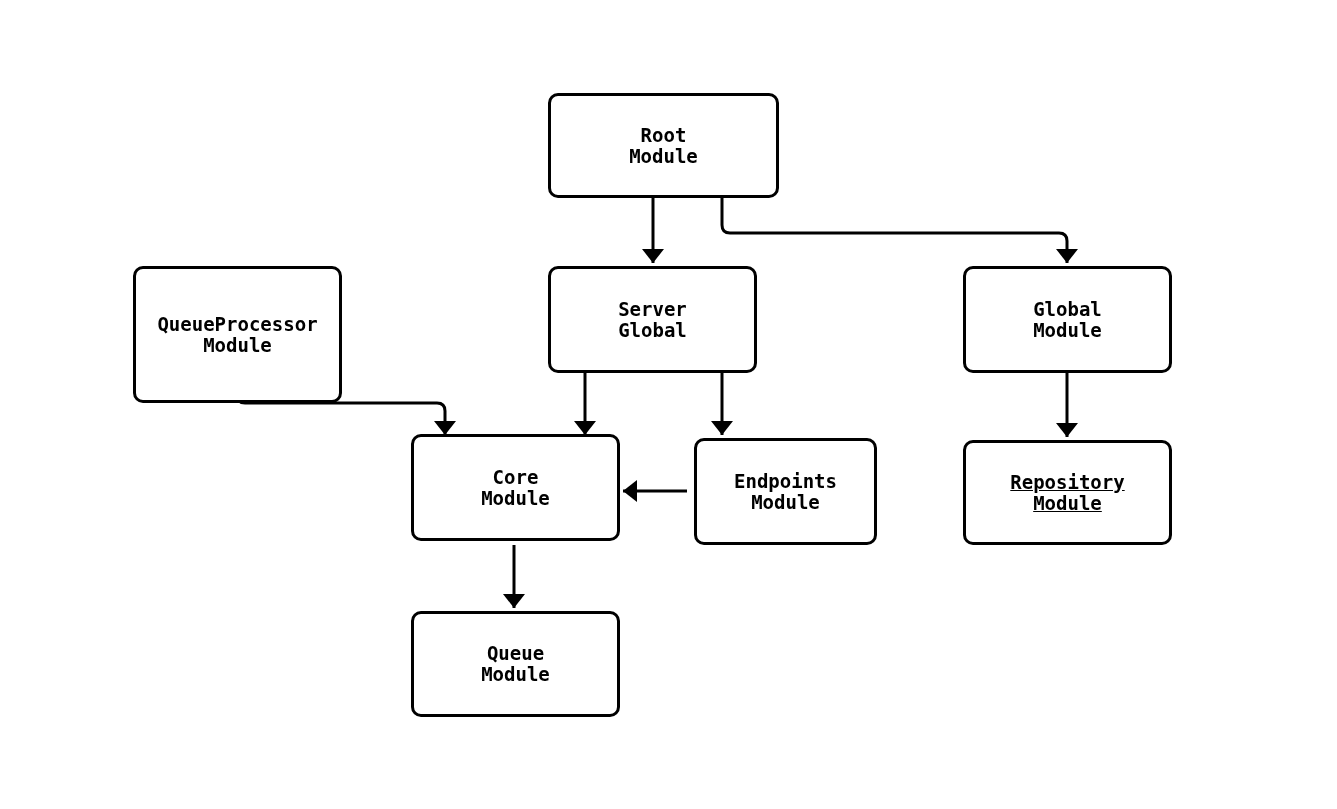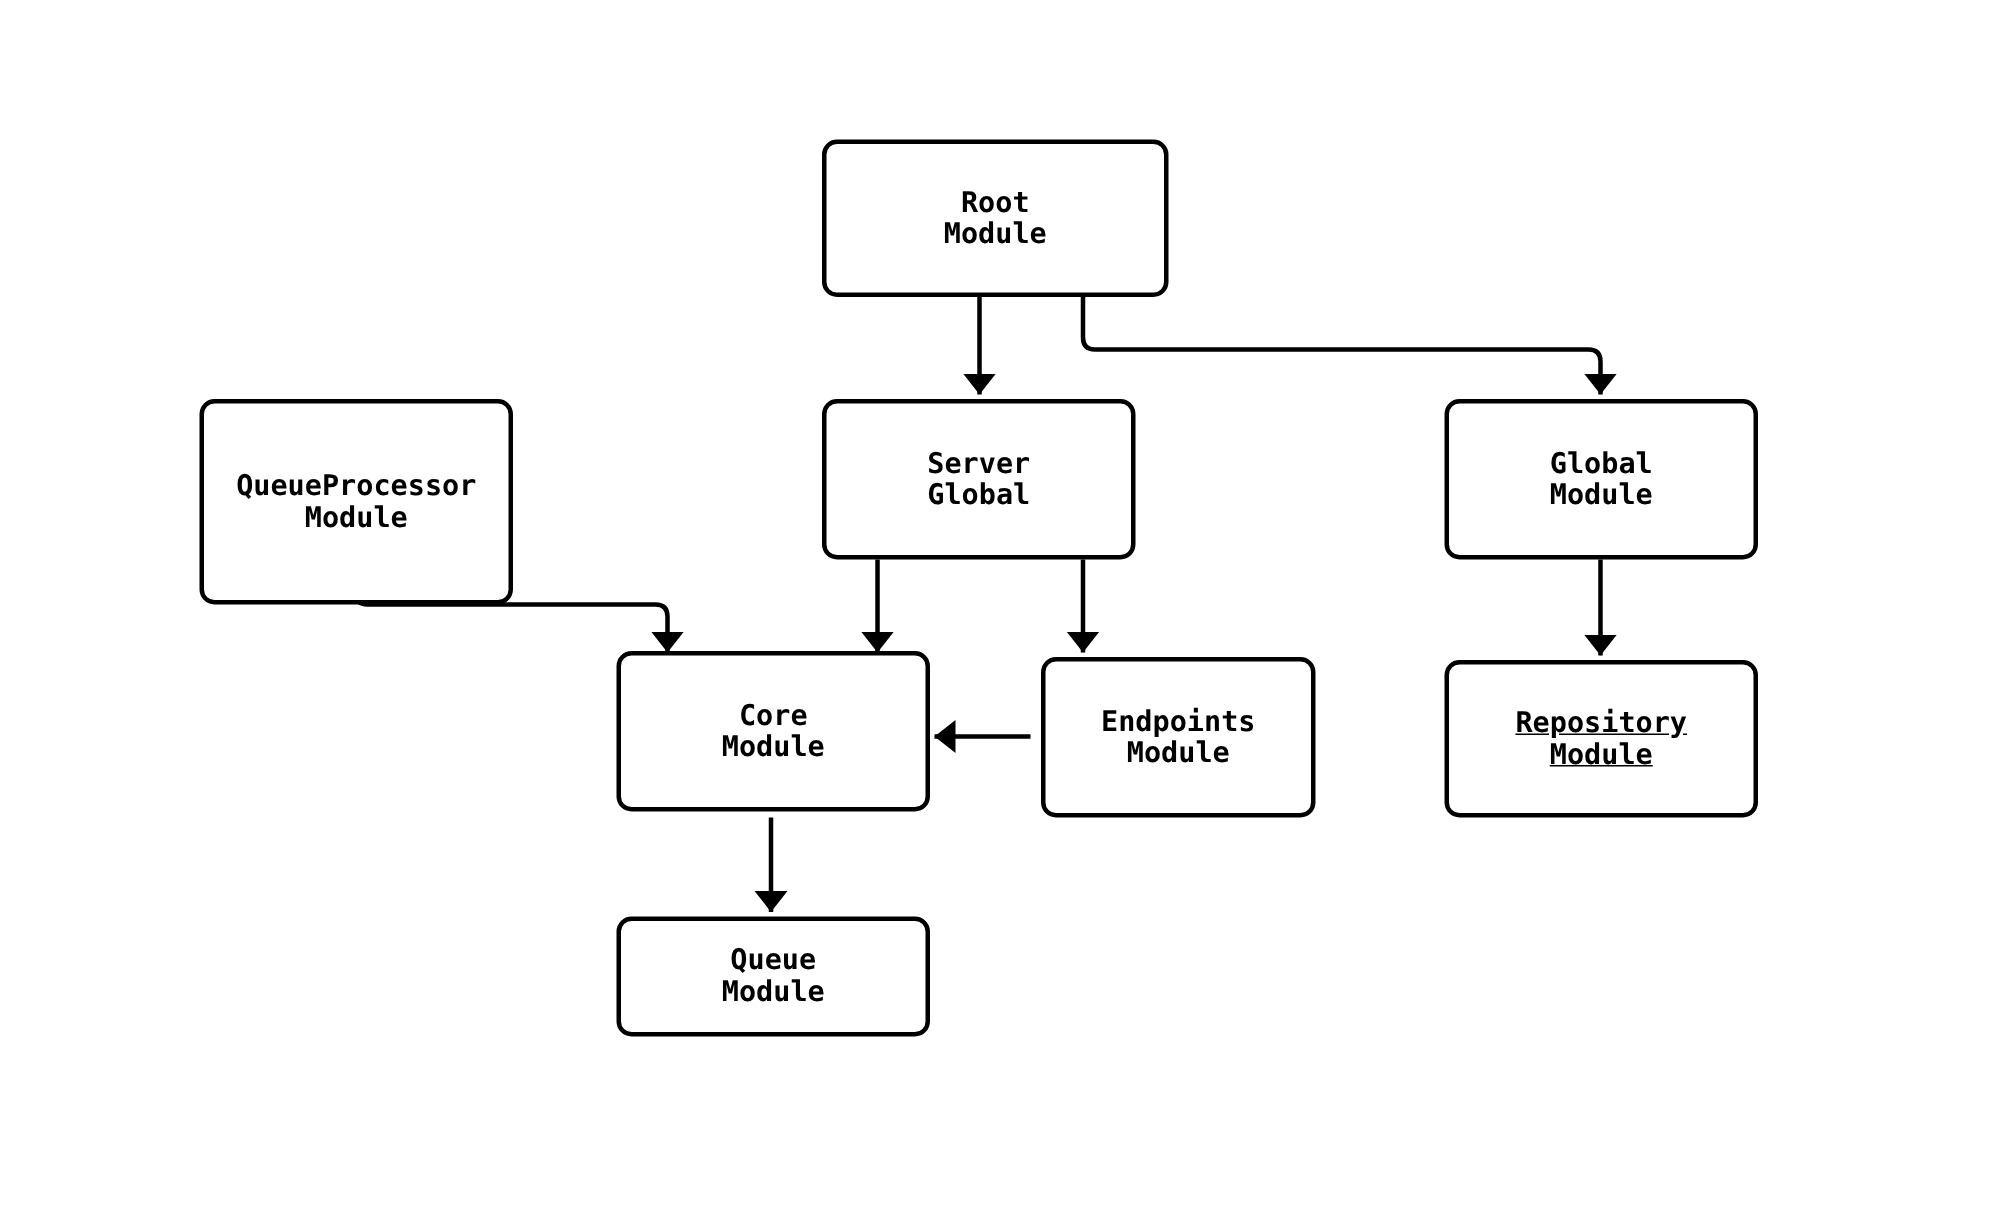--- a/index.html
+++ b/index.html
@@ -27,21 +27,21 @@
     color: #000000;
     white-space: pre-line;
   }
   .node-root         { left: 548px;  top: 93px;  width: 231px; height: 105px; }
   .node-qp           { left: 133px;  top: 266px; width: 209px; height: 137px; }
   .node-server       { left: 548px;  top: 266px; width: 209px; height: 107px; }
   .node-global       { left: 963px;  top: 266px; width: 209px; height: 107px; }
   .node-core         { left: 411px;  top: 434px; width: 209px; height: 107px; }
   .node-endpoints    { left: 694px;  top: 438px; width: 183px; height: 107px; }
   .node-repository   { left: 963px;  top: 440px; width: 209px; height: 105px; text-decoration: underline; }
-  .node-queue        { left: 411px;  top: 611px; width: 209px; height: 80px; }
+  .node-queue        { left: 411px;  top: 611px; width: 209px; height: 106px; }
 </style>
 </head>
 <body>
 
 <div class="canvas">
 
   <svg class="edges" viewBox="0 0 1337 809" xmlns="http://www.w3.org/2000/svg">
     <defs>
       <marker id="arrow" markerUnits="userSpaceOnUse" markerWidth="16" markerHeight="24" refX="14" refY="11" orient="auto">
         <path d="M0,0 L0,22 L14,11 Z" fill="#000000"></path>

